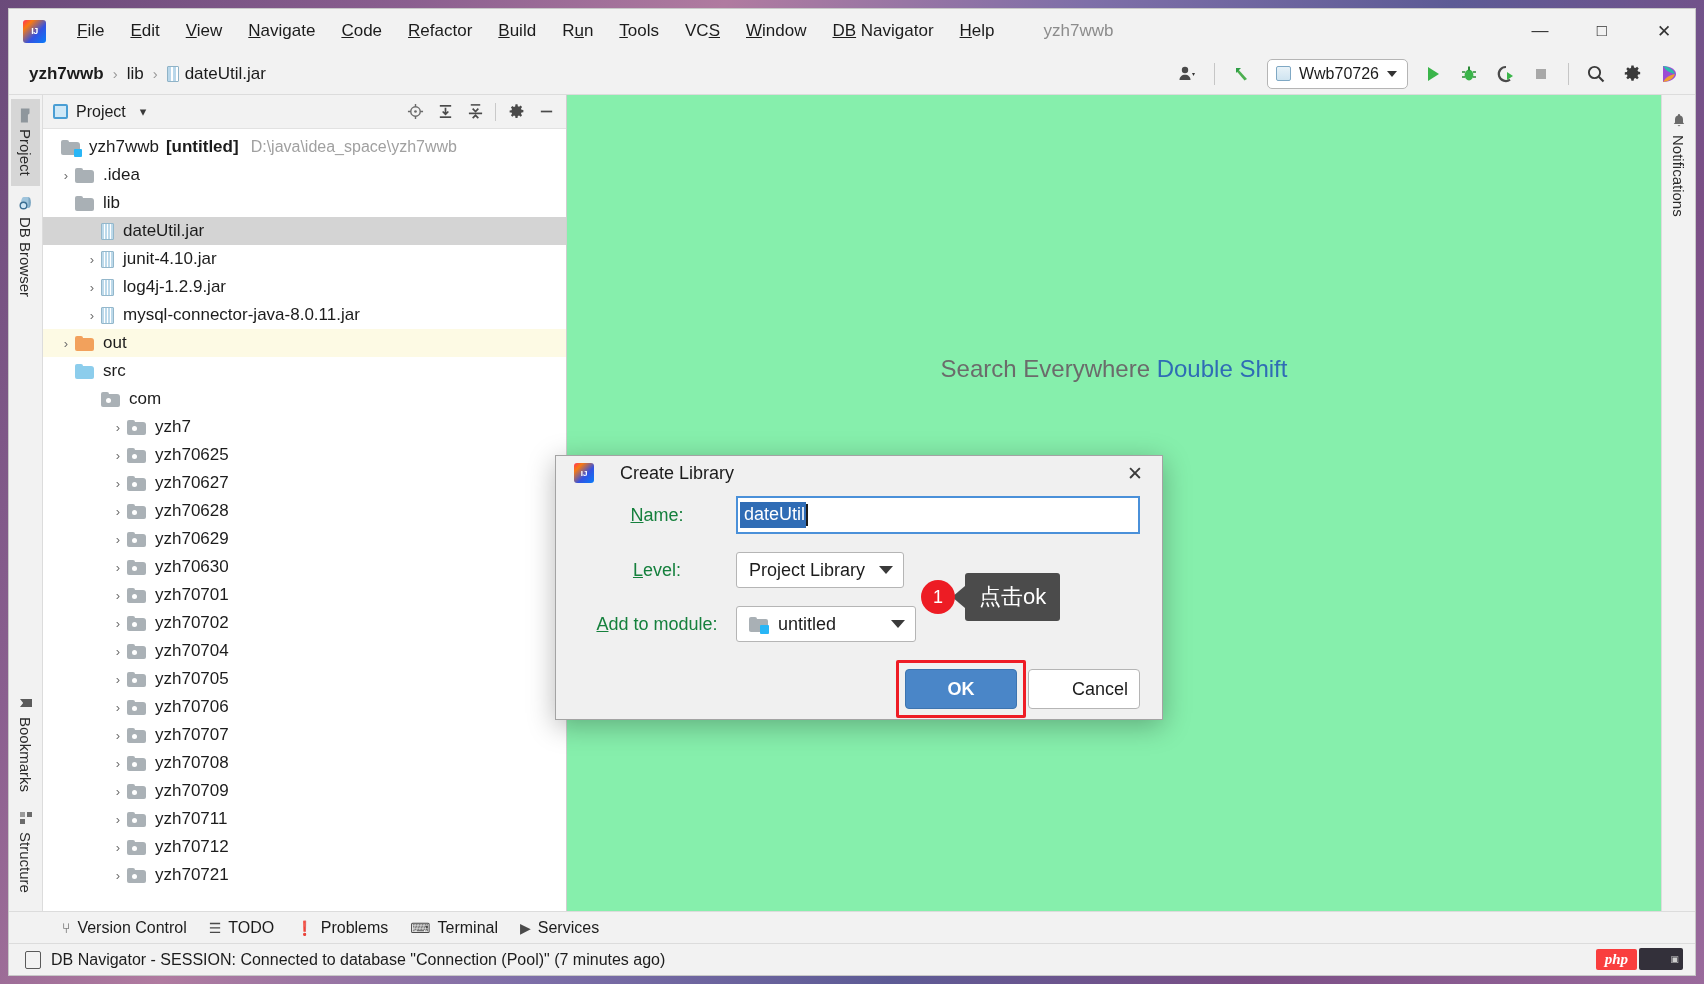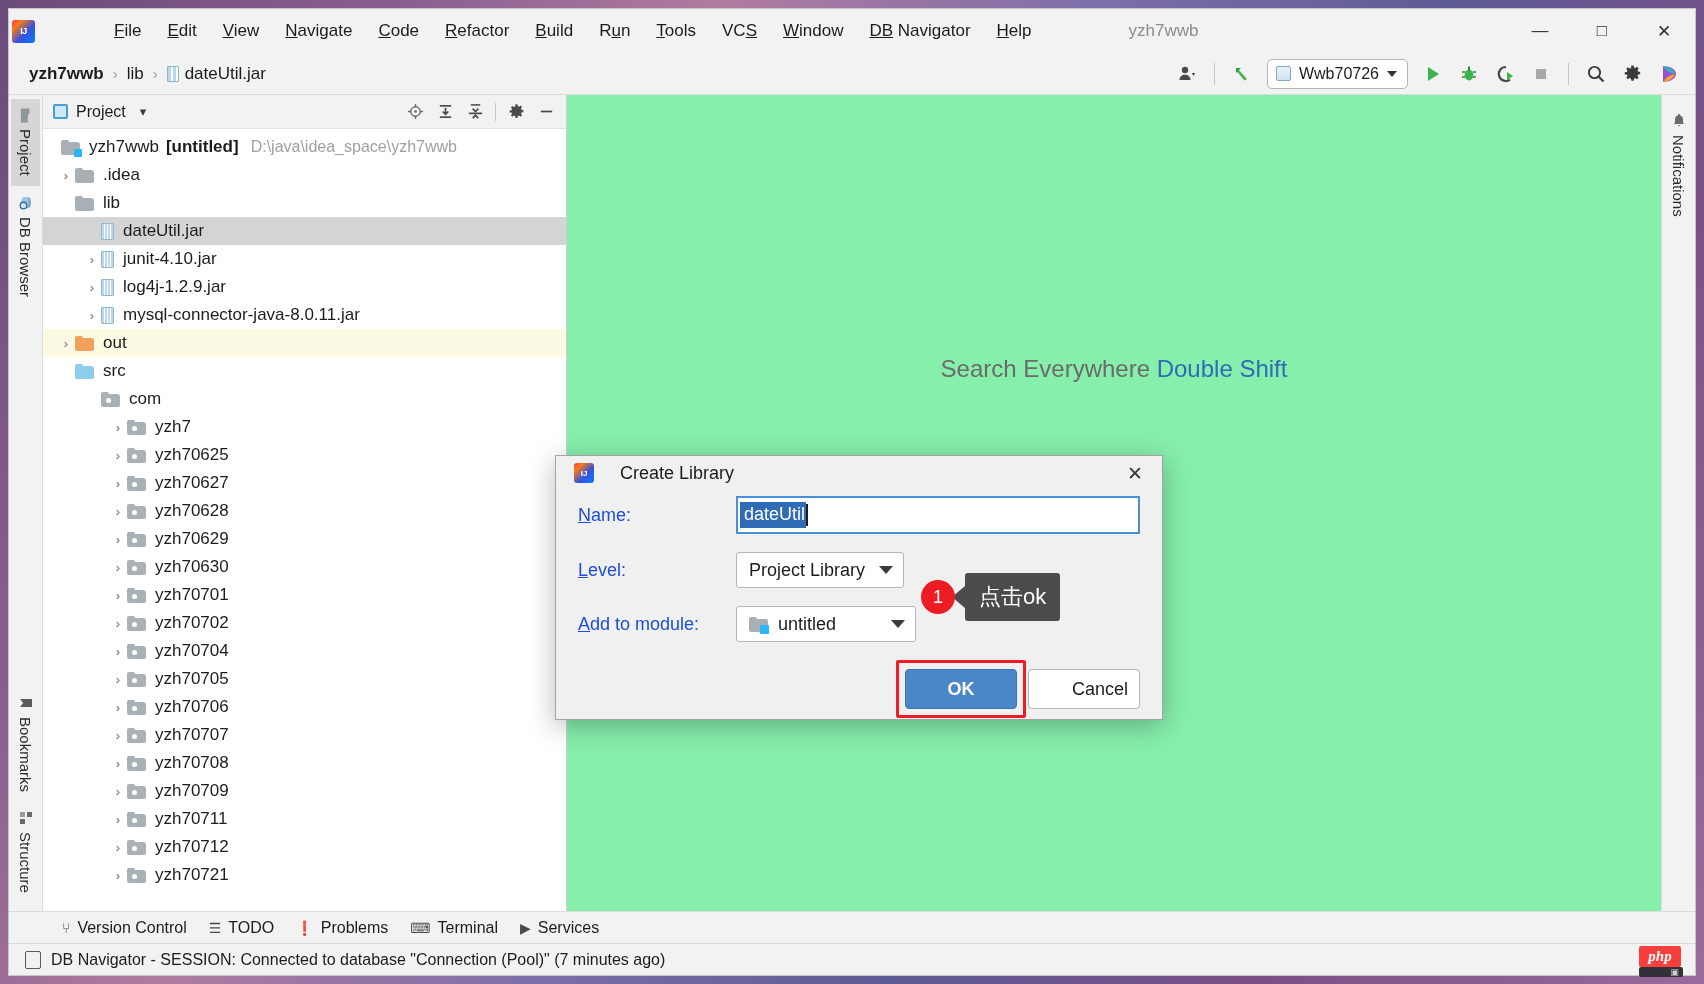--- a/index.html
+++ b/index.html
@@ -31,23 +31,22 @@
     z-index: 1;
     display: flex; flex-direction: column;
     border: 1px solid #c8c8c8;
   }
 
   
   .titlebar {
     height: 44px; min-height: 44px;
     background: #f2f2f2;
     display: flex; align-items: center;
-    padding-left: 3px;
+    padding-left: 14px;
     position: relative;
-    gap: 48px;
   }
   .ij-logo {
     width: 23px; height: 23px; border-radius: 3px;
     background: linear-gradient(135deg,#fe315d 0%, #f97a12 22%, #3352e1 60%, #087cfa 100%);
     position: relative; flex: 0 0 auto;
   }
   .ij-logo::after {
     content: "IJ";
     position: absolute; inset: 0;
     color: #fff; font-size: 9px; font-weight: bold;
@@ -228,21 +227,21 @@
   .st-ico { font-size: 14px; color: #4a4a4a; }
   .statusbar {
     height: 32px; min-height: 32px; background: #f2f2f2;
     display: flex; align-items: center; gap: 10px;
     padding-left: 16px; border-top: 1px solid #dcdcdc;
     font-size: 16px; color: #1c1c1c; position: relative;
   }
   .sb-ico { width: 16px; height: 18px; border: 1.5px solid #5a5a5a; border-radius: 2px; }
   .php-badge {
     position: absolute; right: 12px; top: 2px;
-    display: flex; align-items: center; height: 26px; flex-direction: column;
+    display: flex; align-items: center; height: 26px;
   }
   .php-logo {
     background: #f93e3e; color: #fff; font-style: italic; font-weight: bold;
     font-size: 15px; padding: 2px 9px; border-radius: 2px;
     font-family: "Liberation Serif", serif;
   }
   .php-dark {
     background: #33303a; width: 44px; height: 22px; border-radius: 2px;
     margin-left: 2px; display:flex; align-items:center; justify-content:flex-end; padding-right:4px;
   }
@@ -273,21 +272,21 @@
     display:flex;align-items:center;justify-content:center;
   }
   .dlg-title-text { font-size: 18px; color: #1c1c1c; }
   .dlg-close {
     margin-left: auto; width: 34px; height: 34px;
     display: flex; align-items: center; justify-content: center;
     font-size: 19px; color: #3a3a3a; border-radius: 4px;
   }
   .dlg-body { padding: 6px 22px 0 22px; flex: 1; }
   .frow { display: flex; align-items: center; margin-bottom: 18px; }
-  .flabel { width: 158px; font-size: 18px; color: #1d4ed8; }
+  .flabel { width: 158px; font-size: 18px; color: #15803d; text-align: center; }
   .flabel u { text-decoration: underline; }
   .name-input {
     flex: 1; height: 38px; border: 2px solid #4a90d9; background: #fff;
     display: flex; align-items: center; padding: 0 2px;
   }
   .name-sel {
     background: #2f6cb5; color: #fff; font-size: 18px; padding: 2px 1px 3px 4px;
   }
   .caret-bar { width: 1.5px; height: 22px; background: #1c1c1c; }
   .combo {

